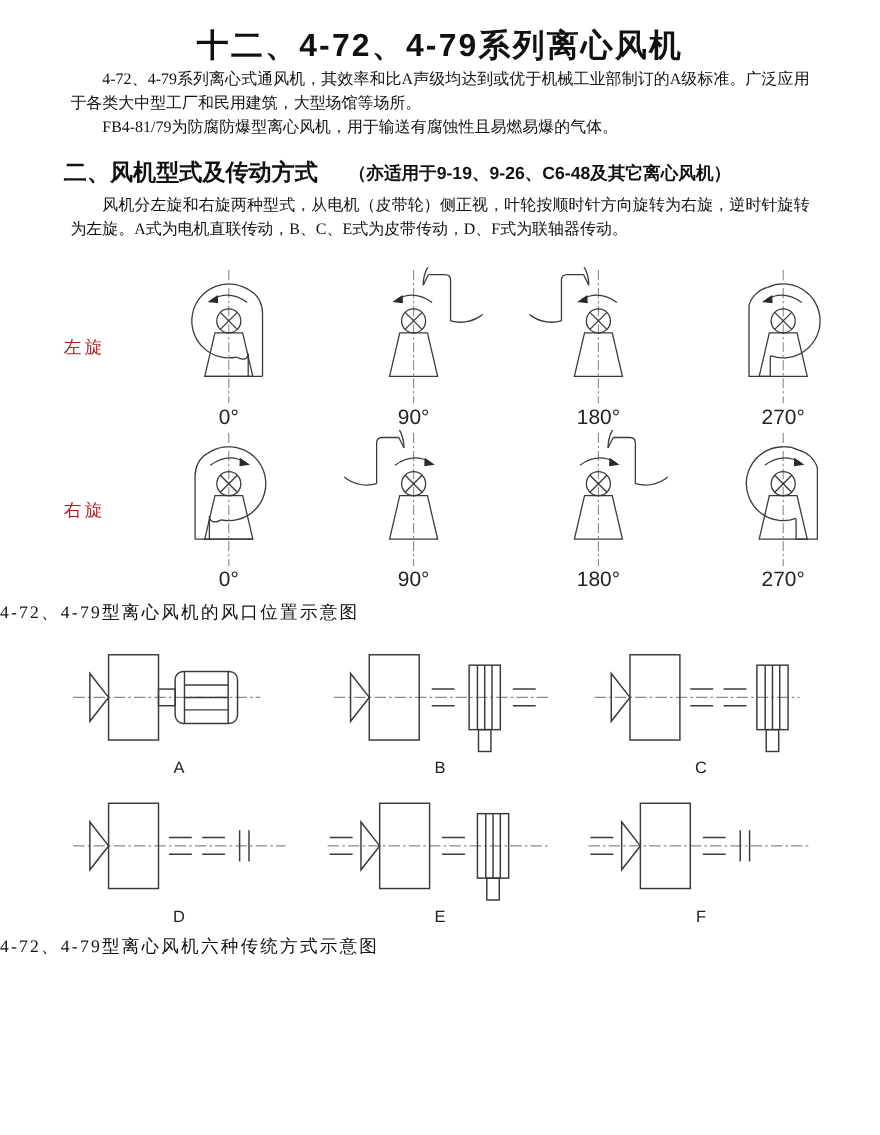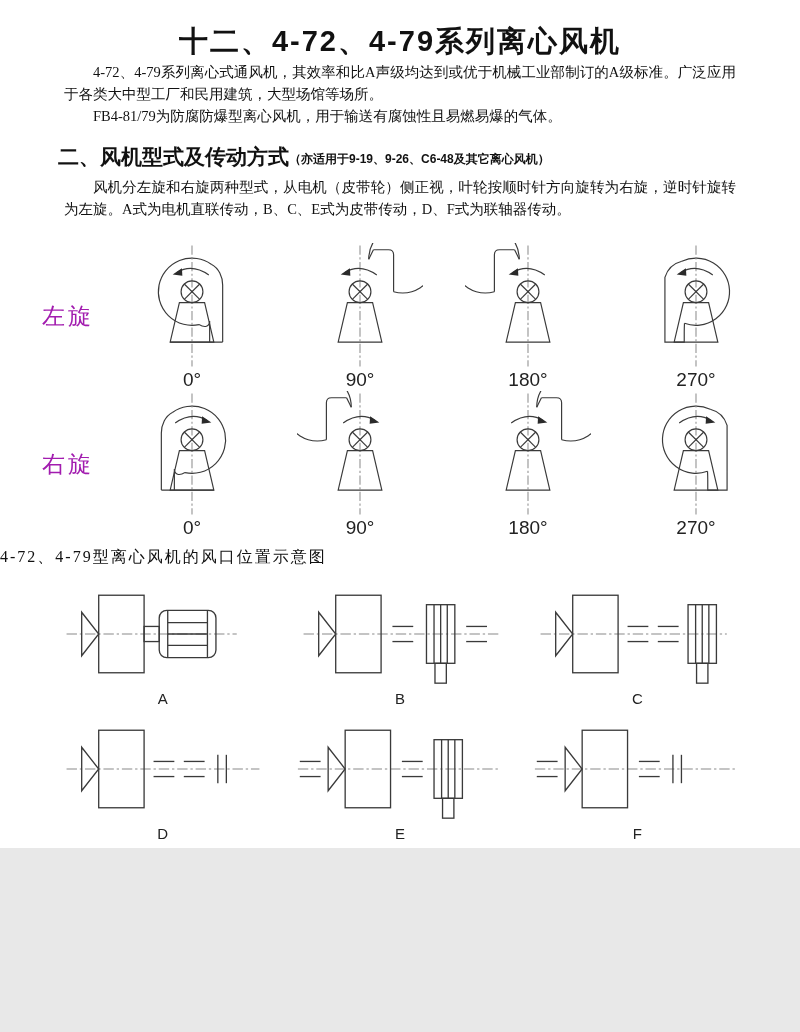--- a/index.html
+++ b/index.html
@@ -1,36 +1,36 @@
 <!DOCTYPE html>
 <html><head>
 <meta charset="utf-8">
 <style>
   * { margin:0; padding:0; box-sizing:border-box; }
   body { background:#e8e8e8; font-family:"Liberation Serif","DejaVu Serif",serif; }
   .page {
-    width:800px; height:848px; background:#ffffff; margin:0 auto;
+    width:800px; height:1032px; background:#ffffff; margin:0 auto;
     overflow:hidden; color:#111; position:relative;
   }
   .doc-title {
     text-align:center; font-family:"Liberation Sans","DejaVu Sans",sans-serif;
     font-weight:bold; font-size:29px; letter-spacing:2px; padding-top:22px;
   }
   .sec-heading {
     font-family:"Liberation Sans","DejaVu Sans",sans-serif; font-weight:bold;
     font-size:21px; margin:16px 0 6px 58px;
   }
   .sec-heading .note {
-    font-size:12px; font-weight:bold; letter-spacing:0; vertical-align:1px;
+    font-size:16px; font-weight:bold; letter-spacing:0; vertical-align:1px;margin-left:28px;
   }
   .body-text { margin:0 64px; font-size:14.5px; line-height:1.5; text-align:justify; }
   .body-text p { text-indent:2em; }
   .fan-area { margin-top:22px; }
   .fan-row { display:flex; align-items:center; padding-left:42px; }
-  .row-label { width:66px; font-size:23px; letter-spacing:3px; color:#a21caf; }
+  .row-label { width:66px; font-size:16px; letter-spacing:3px; color:#b91c1c;margin-left:16px; }
   .fan-cell { width:168px; text-align:center; }
   .fan-cell svg.fan { width:126px; height:126px; display:block; margin:0 auto; }
   .angle-label { font-size:19px; color:#222; margin-top:0px; font-family:"Liberation Sans",sans-serif; }
   .diagram-caption { font-size:16px; margin-top:8px; letter-spacing:2px; }
   .trans-grid {
     display:grid; grid-template-columns:1fr 1fr 1fr; padding:0 44px;
     margin-top:14px; row-gap:10px;
   }
   .trans-cell { text-align:center; }
   .trans-cell svg { width:212px; height:104px; display:block; margin:0 auto; }

